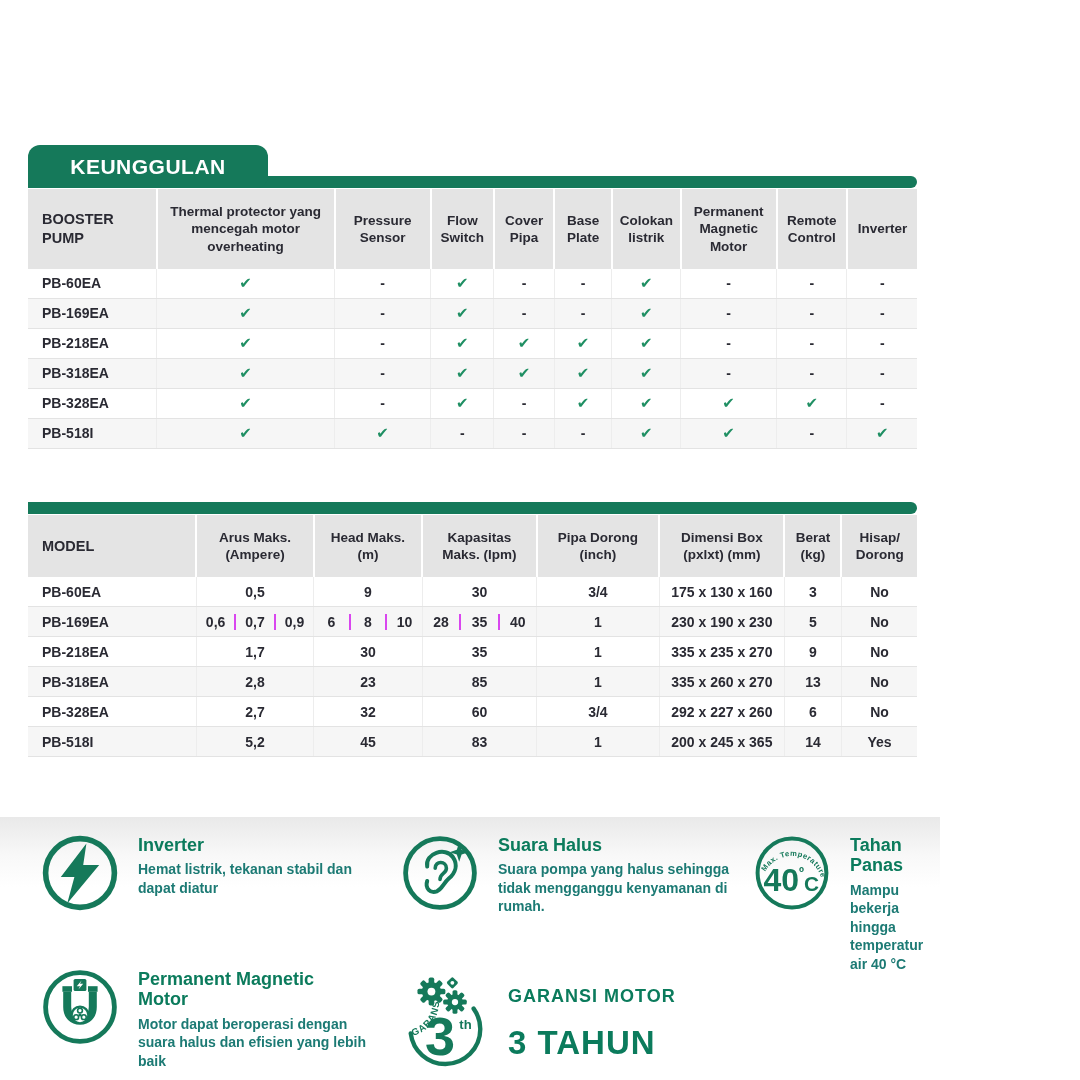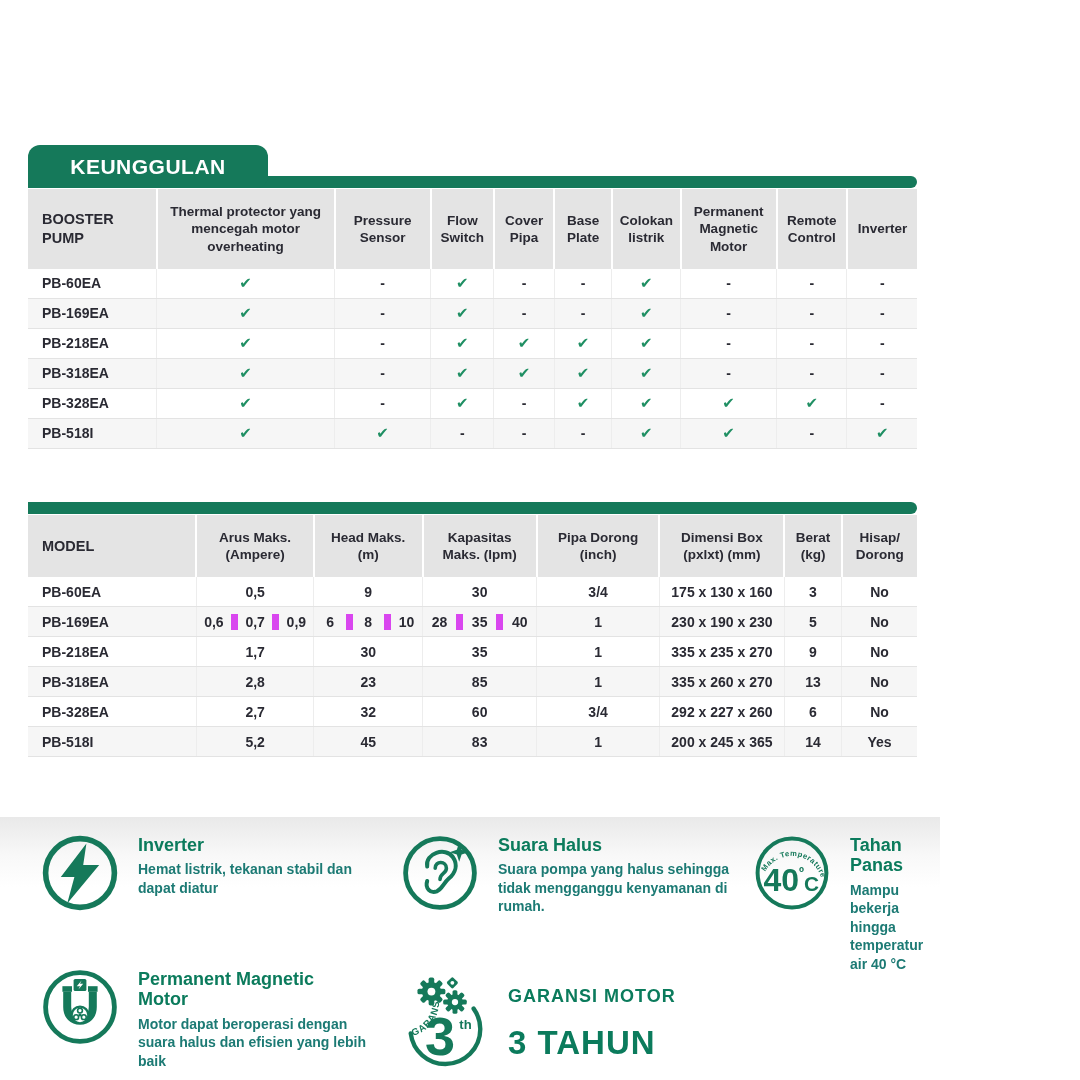--- a/index.html
+++ b/index.html
@@ -24,21 +24,21 @@
   th span{display:block;}
   td{height:29px;font-size:14px;font-weight:bold;text-align:center;vertical-align:middle;
      border-right:1px solid #ededed;border-bottom:1px solid #e3e3e3;padding:0 2px;}
   td:last-child,th:last-child{border-right:none;}
   tbody tr:nth-child(even){background:#f6f6f6;}
   td.model{text-align:left;padding-left:14px;font-size:14px;}
   .check{color:#1f8f63;font-size:15px;}
   .dash{color:#2a2a33;}
   td.multi{padding:0;}
   .triple{display:flex;width:100%;height:29px;align-items:center;}
-  .triple span{flex:1;border-right:7px solid #d946ef;}
+  .triple span{flex:1;border-right:2px solid #d946ef;}
   .triple span:last-child{border-right:none;}
 
   
   .features{margin-top:60px;height:262px;box-sizing:border-box;padding:16px 0 0 40px;
     background:linear-gradient(180deg,#e9e9e9 0,#f8f8f8 38px,#ffffff 70px);
     display:grid;grid-template-columns:360px 352px auto;grid-auto-rows:minmax(112px,auto);row-gap:6px;}
   .feature{display:flex;gap:18px;align-items:flex-start;}
   .feature .f-icon{flex:0 0 auto;}
   .f-title{font-size:18px;font-weight:bold;color:#0b7b5c;line-height:1.12;margin:2px 0 5px;max-width:185px;}
   .f-desc{font-size:14px;color:#1c7a74;line-height:1.32;max-width:238px;font-weight:bold;}

